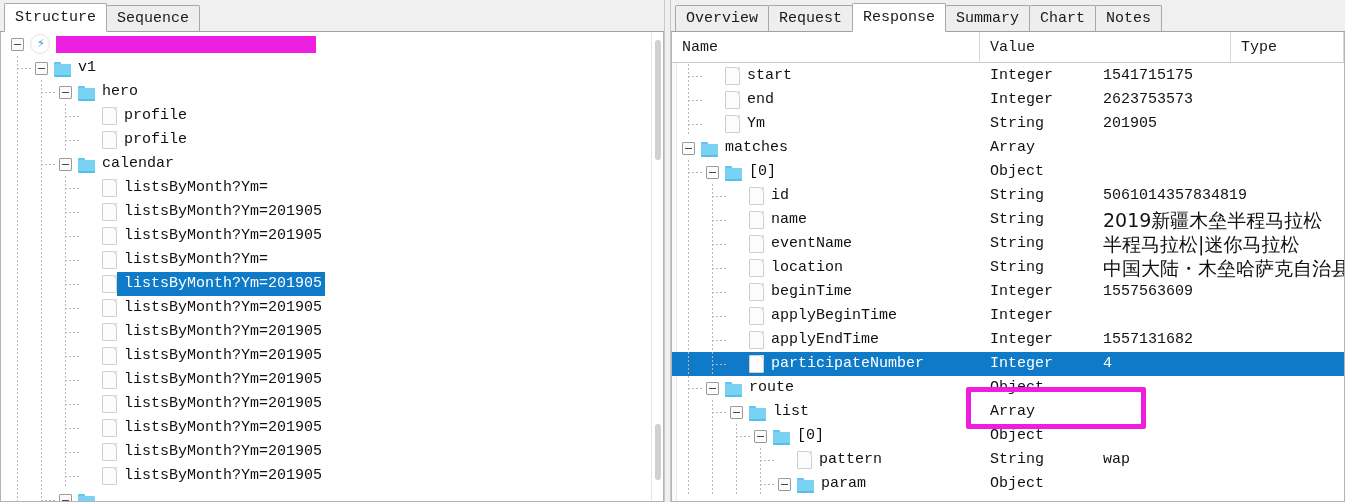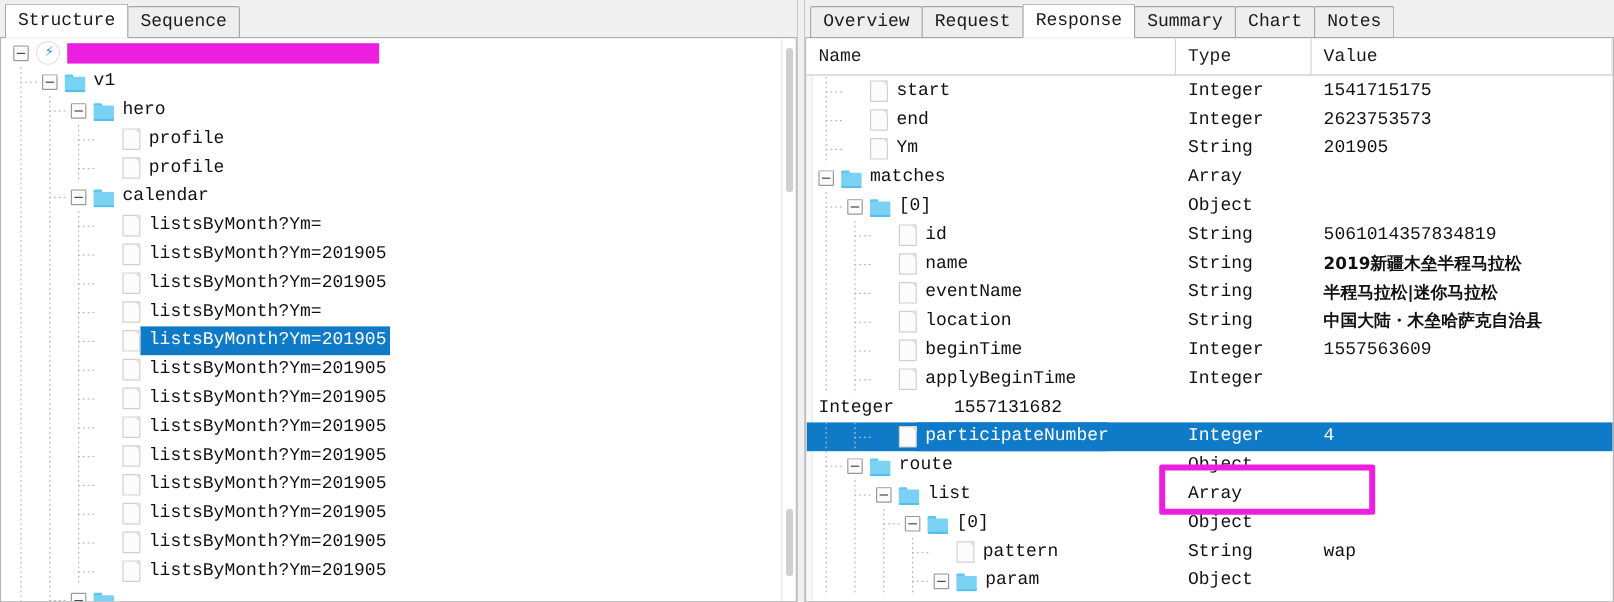--- a/index.html
+++ b/index.html
@@ -286,21 +286,21 @@
     height: 24px;
     display: flex; align-items: center;
   }
   .grow .c-type { width: 113px; flex: 0 0 113px; padding-left: 10px; }
   .grow .c-value { flex: 1 1 auto; padding-left: 10px; }
   .grow .nm { padding-left: 7px; }
 
   .grow.selected { background: #0f7ac8; color: #ffffff; }
   .grow.selected .nm { background: #0f7ac8; color: #ffffff; text-align: center; }
 
-  .cjk { font-family: "DejaVu Sans", "Liberation Sans", sans-serif; font-size: 14px; font-weight: bold; }
+  .cjk { font-family: "DejaVu Sans", "Liberation Sans", sans-serif; font-size: 19px; }
 
   
   .anno-box {
     position: absolute;
     border: 5px solid #ec1fe0;
     pointer-events: none;
     z-index: 20;
     border-radius: 2px;
   }
 
@@ -557,22 +557,22 @@
         <div class="tab"><span>Summary</span></div>
         <div class="tab"><span>Chart</span></div>
         <div class="tab"><span>Notes</span></div>
       </div>
 
     <div class="grid-wrap">
       <div class="right-vscroll-edge"></div>
 
       <div class="col-header">
         <div class="ch ch-name">Name</div>
+        <div class="ch ch-value">Value</div>
         <div class="ch ch-type">Type</div>
-        <div class="ch ch-value">Value</div>
       </div>
 
       <div class="grid-body" id="right-rows">
           <div class="grow">
             <div class="c-name">
               <div class="guide" style="left: 16px;"></div>
               <div class="elbow" style="left: 16px; width: 14px;"></div>
               <span style="flex: 0 0 34px;"></span>
               <span style="flex: 0 0 13px;"></span>
               <span style="flex: 0 0 6px;"></span>
@@ -709,20 +709,30 @@
               <div class="elbow" style="left: 40px; width: 14px;"></div>
               <span style="flex: 0 0 58px;"></span>
               <span style="flex: 0 0 13px;"></span>
               <span style="flex: 0 0 6px;"></span>
               <span class="file-ico"></span>
               <span class="nm">applyBeginTime</span>
             </div>
             <div class="c-type">Integer</div>
           </div>
           <div class="grow">
+            <div class="c-name">
+              <div class="guide" style="left: 16px;"></div>
+              <div class="guide" style="left: 40px;"></div>
+              <div class="elbow" style="left: 40px; width: 14px;"></div>
+              <span style="flex: 0 0 58px;"></span>
+              <span style="flex: 0 0 13px;"></span>
+              <span style="flex: 0 0 6px;"></span>
+              <span class="file-ico"></span>
+              <span class="nm">applyEndTime</span>
+            </div>
             <div class="c-type">Integer</div>
             <div class="c-value">1557131682</div>
           </div>
           <div class="grow selected" style="background: rgb(15, 122, 200);">
             <div class="c-name">
               <div class="guide" style="left: 16px;"></div>
               <div class="guide" style="left: 40px;"></div>
               <div class="elbow" style="left: 40px; width: 14px;"></div>
               <span style="flex: 0 0 58px;"></span>
               <span style="flex: 0 0 13px;"></span>

